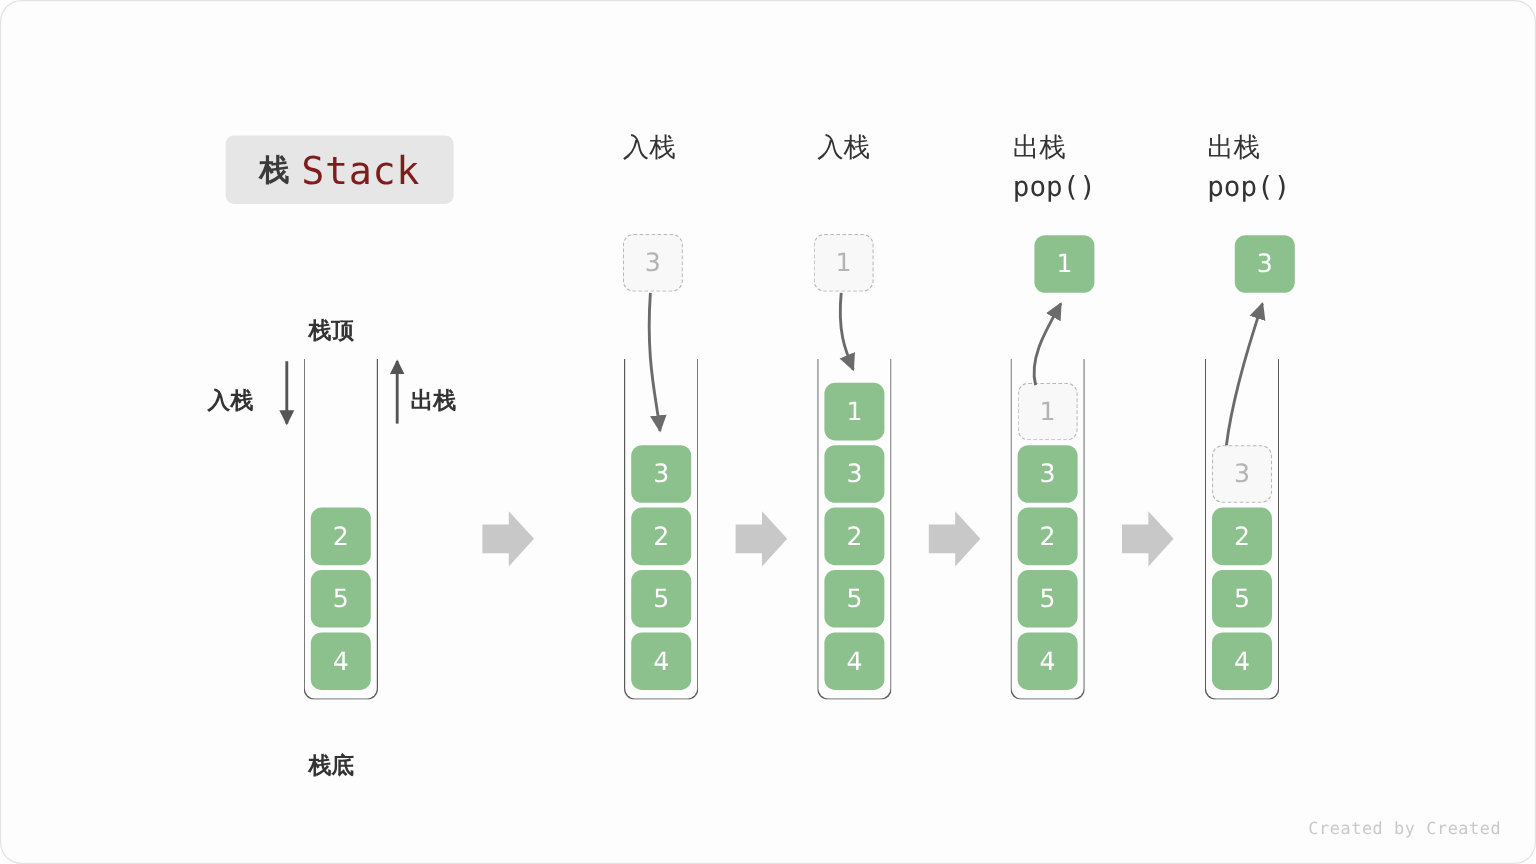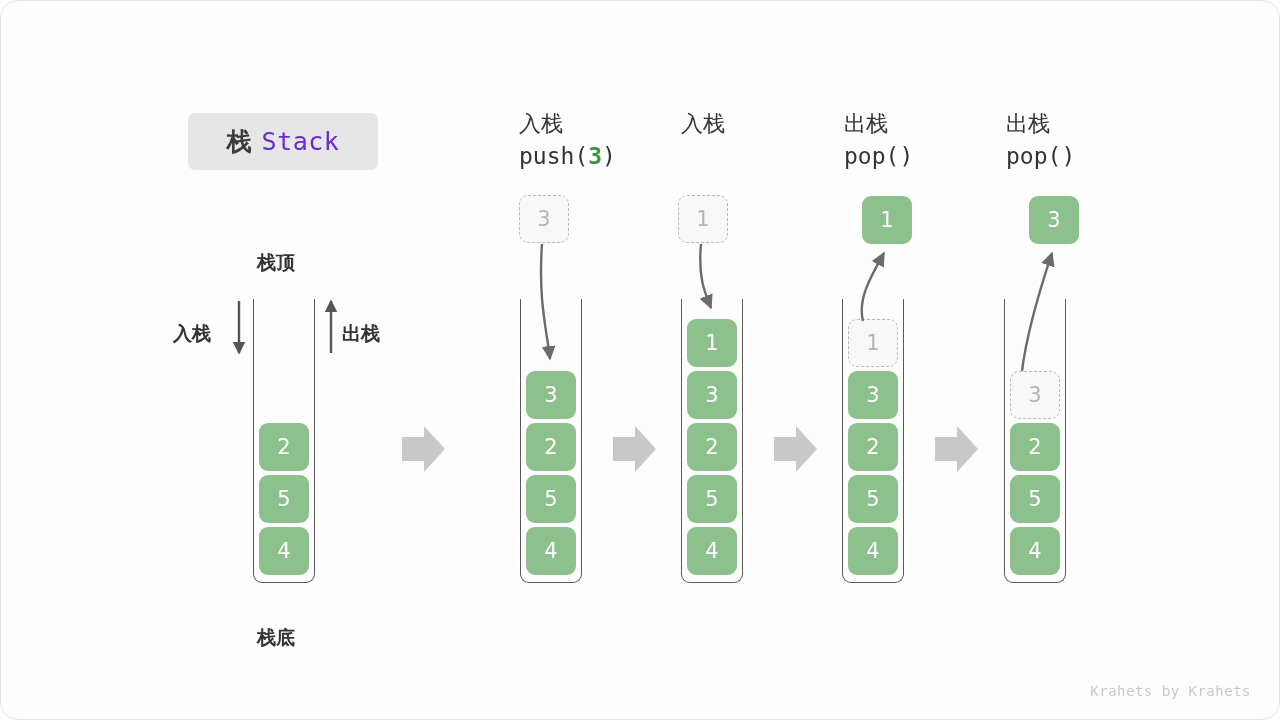--- a/index.html
+++ b/index.html
@@ -39,22 +39,22 @@
     gap: 10px;
   }
   #title-chip .cn {
     font-family: "DejaVu Sans", "Liberation Sans", sans-serif;
     font-weight: bold;
     font-size: 25px;
     color: #3b3b3b;
   }
   #title-chip .en {
     font-family: "DejaVu Sans Mono", "Liberation Mono", monospace;
-    font-size: 25px;
-    color: #6d28d9;
+    font-size: 32px;
+    color: #7f1d1d;
     letter-spacing: 0.5px;
   }
 
   
   .col-head {
     position: absolute;
     width: 190px;
     text-align: left;
   }
   .col-head .line1 {
@@ -147,38 +147,37 @@
 </head>
 <body>
 
 <div id="page">
 
   <div id="title-chip">
     <span class="cn">栈</span>
     <span class="en">Stack</span>
   </div>
 
-  <div class="edge-label" style="left:256px; top:249px;">栈顶</div>
+  <div class="edge-label" style="left:256px; top:262px;">栈顶</div>
 
   <div class="edge-label" style="left:256px; top:624px;">栈底</div>
 
   <div class="edge-label" style="left:172px; top:320px;">入栈</div>
 
   <div class="edge-label" style="left:341px; top:320px;">出栈</div>
 
   <div class="stack" style="left:252px; top:298px;">
     <div class="walls" style="top:0px; height:284px;"></div>
     <div class="cell solid" style="top:124px;">2</div>
     <div class="cell solid" style="top:176px;">5</div>
     <div class="cell solid" style="top:228px;">4</div>
   </div>
 
   <div class="col-head" style="left:518px; top:108px;">
     <div class="line1">入栈</div>
-    <div class="line2"><span>push(</span><span class="num">3</span><span>)</span></div>
   </div>
   <div class="cell ghost float" style="left:518px; top:194px;">3</div>
   <div class="stack" style="left:519px; top:298px;">
     <div class="walls" style="top:0px; height:284px;"></div>
     <div class="cell solid" style="top:72px;">3</div>
     <div class="cell solid" style="top:124px;">2</div>
     <div class="cell solid" style="top:176px;">5</div>
     <div class="cell solid" style="top:228px;">4</div>
   </div>
 
@@ -263,15 +262,15 @@
       <path d="M612,436 h22 v-11 l21,23 -21,23 v-11 h-22 z" fill="#c8c8c8"></path>
     </g>
     <g>
       <path d="M773,436 h22 v-11 l21,23 -21,23 v-11 h-22 z" fill="#c8c8c8"></path>
     </g>
     <g>
       <path d="M934,436 h22 v-11 l21,23 -21,23 v-11 h-22 z" fill="#c8c8c8"></path>
     </g>
   </svg>
 
-  <div id="credit">Krahets by Krahets</div>
+  <div id="credit">Created by Created</div>
 
 </div>
 
 </body></html>

